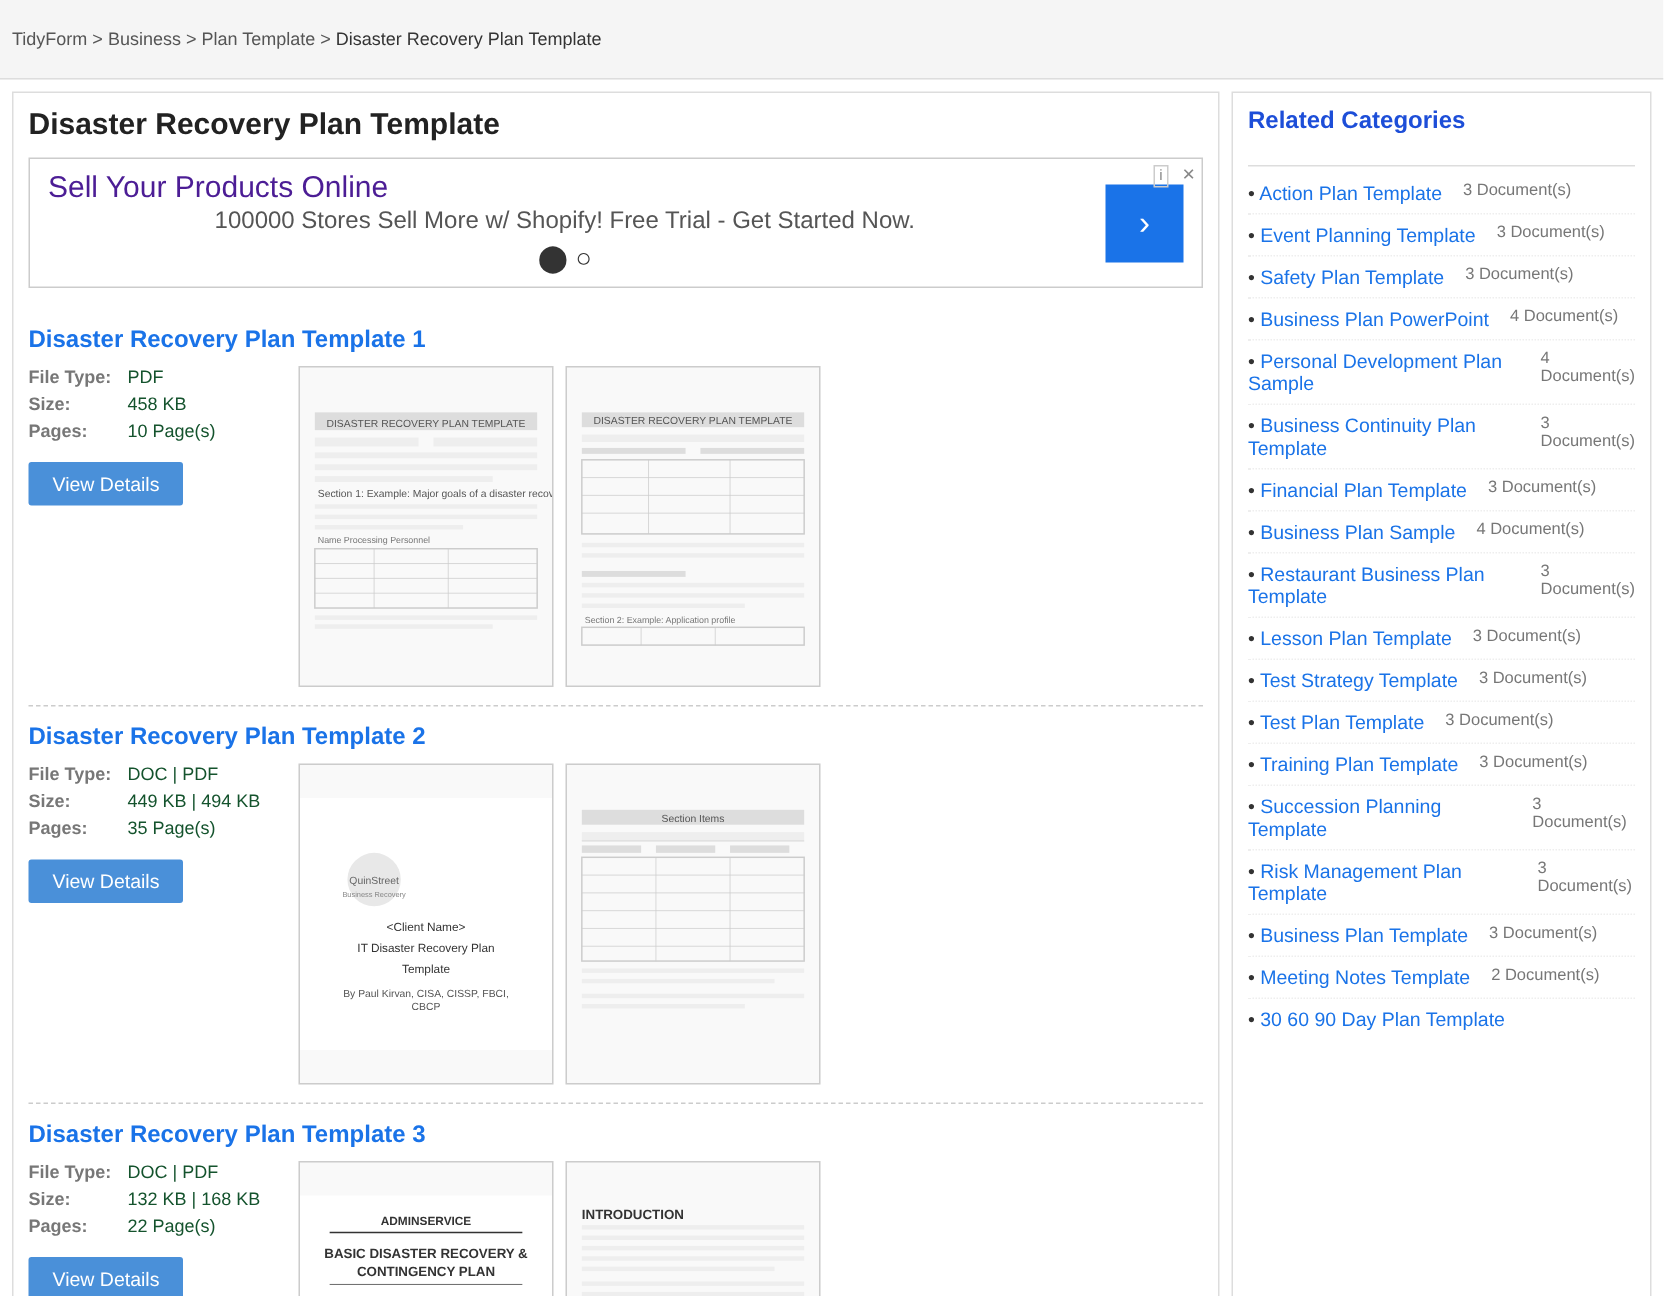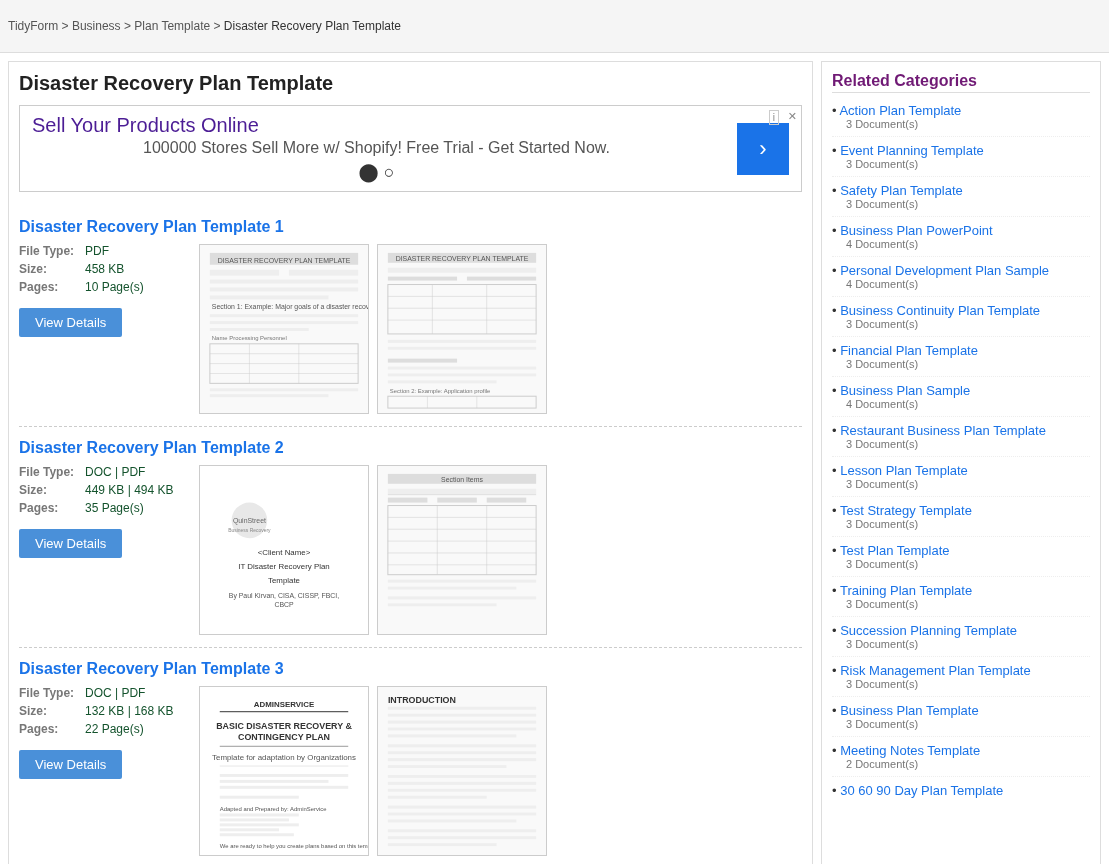--- a/index.html
+++ b/index.html
@@ -139,21 +139,21 @@
     }
 
     .template-previews {
       display: flex;
       gap: 8px;
       flex: 1;
     }
 
     .preview-thumb {
       width: 170px;
-      height: 170px;
+      height: 214px;
       border: 1px solid #ccc;
       background: #f9f9f9;
       overflow: hidden;
       display: flex;
       align-items: center;
       justify-content: center;
     }
 
     
     .preview-thumb svg { width: 100%; height: 100%; }
@@ -162,29 +162,29 @@
     .sidebar {
       width: 280px;
       flex-shrink: 0;
       border: 1px solid #ddd;
       padding: 10px;
     }
 
     .sidebar-title {
       font-size: 16px;
       font-weight: bold;
-      color: #701a75;
+      color: #1d4ed8;
       border-bottom: 1px solid #ddd;
-      padding-bottom: 2px;
+      padding-bottom: 20px;
       margin-bottom: 10px;
     }
 
     .sidebar-item {
       display: flex;
-      flex-direction: column;
+      flex-direction: row;
       margin-bottom: 6px;
       padding-bottom: 6px;
       border-bottom: 1px dotted #eee;
     }
     .sidebar-item:last-child { border-bottom: none; }
 
     .sidebar-link {
       color: #1a73e8;
       text-decoration: none;
       font-size: 13px;

